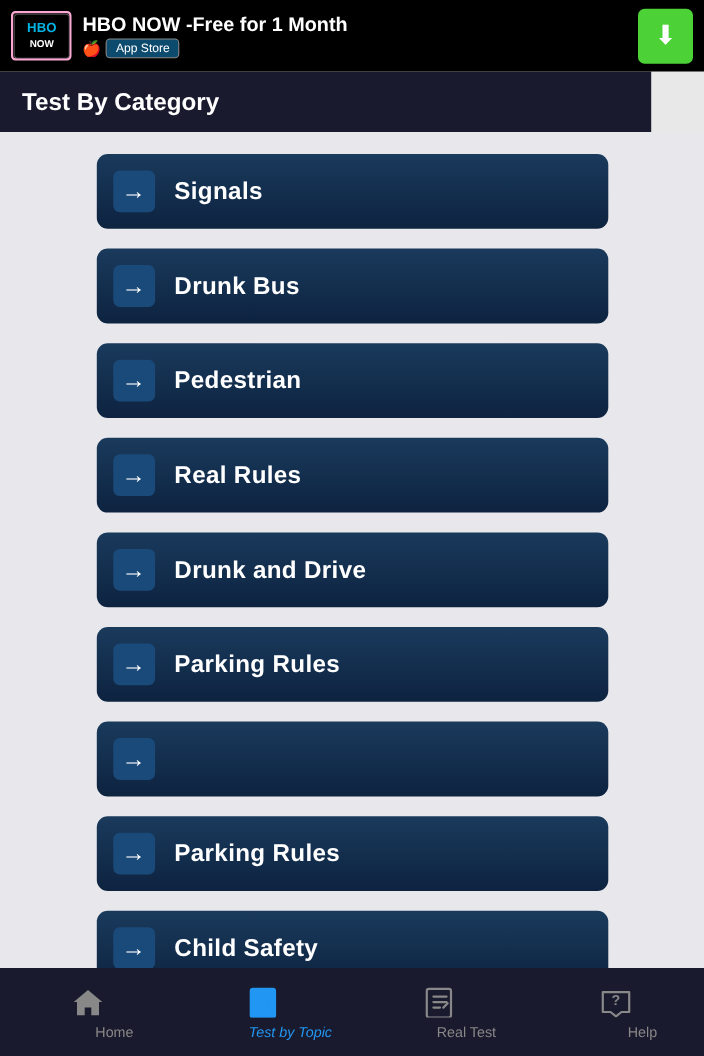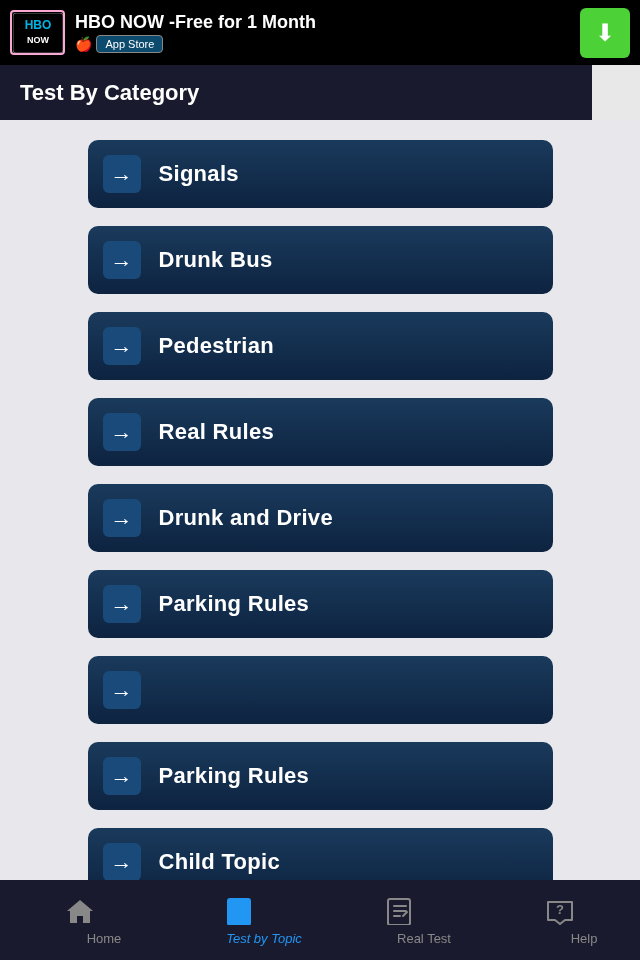--- a/index.html
+++ b/index.html
@@ -242,21 +242,21 @@
       </div>
     <div class="category-btn">
         <div class="arrow-icon"></div>
       </div>
     <div class="category-btn">
         <div class="arrow-icon"></div>
         <span class="btn-label">Parking Rules</span>
       </div>
     <div class="category-btn">
         <div class="arrow-icon"></div>
-        <span class="btn-label">Child Topic</span>
+        <span class="btn-label">Child Safety</span>
       </div>
   </div>
 
 <div class="bottom-nav">
   <div class="nav-item">
     <div class="nav-icon">
       <svg viewBox="0 0 30 28" fill="none">
         <path d="M15 3 L2 14 L5 14 L5 26 L12 26 L12 19 L18 19 L18 26 L25 26 L25 14 L28 14 Z" fill="#888"></path>
       </svg>
     </div>

